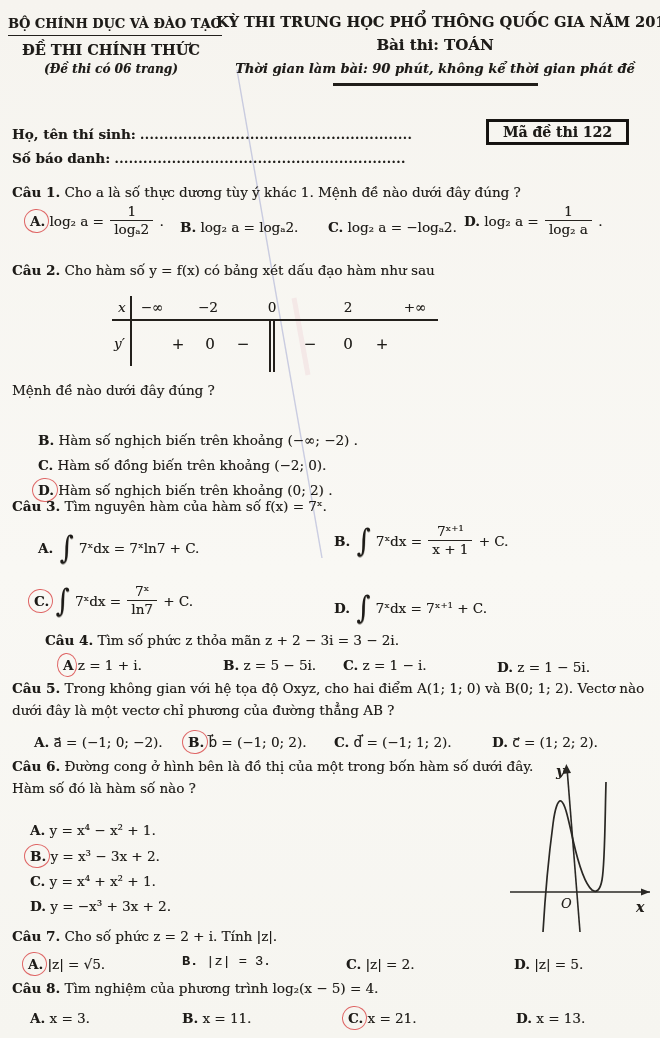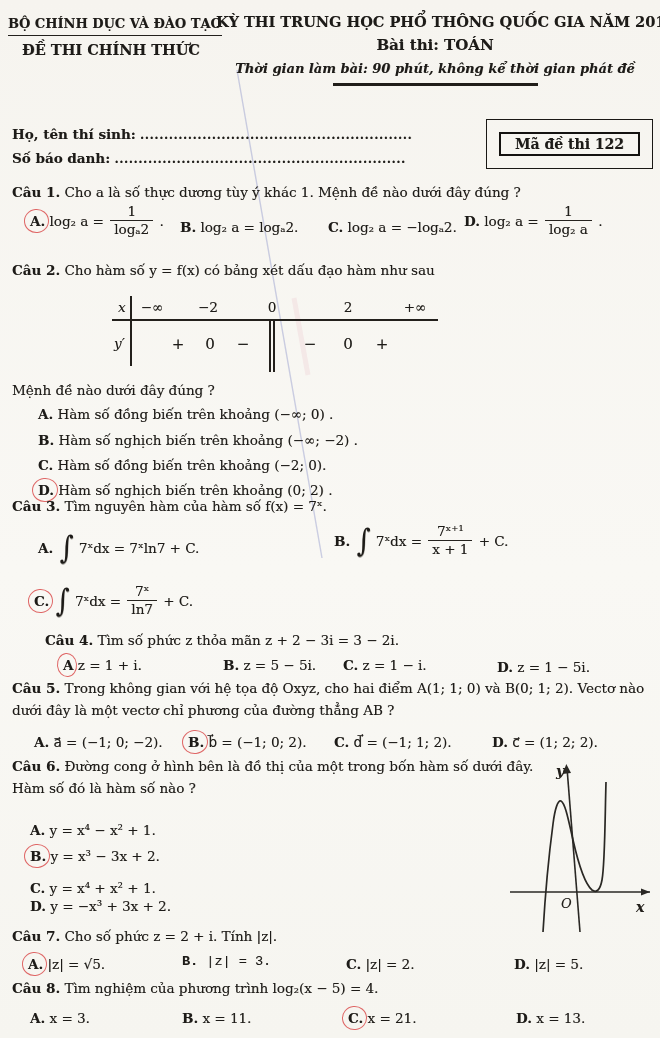--- a/index.html
+++ b/index.html
@@ -22,21 +22,21 @@
   .pagesnote{font-style:italic;font-weight:bold;font-size:12px;margin-top:4px;}
   .hdr-right{left:216px;top:13px;width:438px;text-align:center;}
   .extitle{font-weight:bold;font-size:14.5px;white-space:nowrap;}
   .subject{font-weight:bold;font-size:15px;margin-top:6px;}
   .duration{font-style:italic;font-weight:bold;font-size:13px;margin-top:7px;white-space:nowrap;}
   .durbar{width:205px;height:2.6px;background:#211e1a;margin:7px auto 0;}
   
   .cand-row{left:12px;font-size:13.5px;white-space:nowrap;}
   .cand-lbl{font-weight:bold;}
   .dots{display:inline-block;overflow:hidden;vertical-align:bottom;font-weight:bold;letter-spacing:0.6px;font-size:12px;}
-  .codebox{left:486px;top:119px;border:1.3px solid #1a1815;padding:12px;background:transparent;}
+  .codebox{left:486px;top:119px;border:1.3px solid #1a1815;padding:0;background:transparent;}
   .codebox-in{border:2.2px solid #141210;padding:2px 14px;font-weight:bold;font-size:14px;white-space:nowrap;}
   
   .q{position:absolute;left:12px;right:6px;font-size:13.5px;}
   .qline{white-space:nowrap;}
   .qnum{font-weight:bold;}
   .opt{position:absolute;white-space:nowrap;}
   .opt>*{vertical-align:middle;}
   .lbl{font-weight:bold;}
   .frac{display:inline-block;text-align:center;vertical-align:middle;margin:0 2px;line-height:1.15;}
   .fn{display:block;padding:0 4px;}
@@ -67,20 +67,21 @@
 <div class="page">
 
   <svg class="abs artifact" width="660" height="1038">
     <line x1="237" y1="70" x2="322" y2="558" stroke="rgba(95,105,185,0.30)" stroke-width="1.4"></line>
     <line x1="294" y1="298" x2="308" y2="375" stroke="rgba(225,130,160,0.12)" stroke-width="5"></line>
   </svg>
 
   <div class="abs hdr-left">
     <div class="org">BỘ CHÍNH DỤC VÀ ĐÀO TẠO</div>
     <div class="official">ĐỀ THI CHÍNH THỨC</div>
+    <div class="pagesnote">(Đề thi có 06 trang)</div>
   </div>
   <div class="abs hdr-right">
     <div class="extitle">KỲ THI TRUNG HỌC PHỔ THÔNG QUỐC GIA NĂM 2017</div>
     <div class="subject">Bài thi: TOÁN</div>
     <div class="duration">Thời gian làm bài: 90 phút, không kể thời gian phát đề</div>
     <div class="durbar"></div>
   </div>
 
   <div class="abs cand-row" style="top:126px;">
     <span class="cand-lbl">Họ, tên thí sinh:</span>
@@ -149,24 +150,20 @@
       <span class="tx" style="left:236px;">2</span>
       <span class="tx" style="left:303px;">+∞</span>
       <span class="ts" style="left:66px;">+</span>
       <span class="ts" style="left:98px;">0</span>
       <span class="ts" style="left:131px;">−</span>
       <span class="ts" style="left:198px;">−</span>
       <span class="ts" style="left:236px;">0</span>
       <span class="ts" style="left:270px;">+</span>
     </div>
     <div class="abs qline" style="top:120px;left:0;">Mệnh đề nào dưới đây đúng ?</div>
-    <div class="opt" style="left:26px;top:142px;">
-      <span class="lbl">A.</span>
-      <span>Hàm số đồng biến trên khoảng (−∞; 0) .</span>
-    </div>
     <div class="opt" style="left:26px;top:168px;">
       <span class="lbl">B.</span>
       <span>Hàm số nghịch biến trên khoảng (−∞; −2) .</span>
     </div>
     <div class="opt" style="left:26px;top:193px;">
       <span class="lbl">C.</span>
       <span>Hàm số đồng biến trên khoảng (−2; 0).</span>
     </div>
     <div class="opt" style="left:26px;top:218px;">
       <span class="lbl circ">D.</span>
@@ -197,20 +194,25 @@
     <div class="opt" style="left:22px;top:86px;">
       <span class="lbl circ">C.</span>
       <span class="int">∫</span>
       <span>7ˣdx =</span>
       <span class="frac">
         <span class="fn">7ˣ</span>
         <span class="fd">ln7</span>
       </span>
       <span>+ C.</span>
     </div>
+    <div class="opt" style="left:322px;top:96px;">
+      <span class="lbl">D.</span>
+      <span class="int">∫</span>
+      <span>7ˣdx = 7ˣ⁺¹ + C.</span>
+    </div>
   </div>
 
   <div class="q" style="top:632px;height:48px;margin-left:33px;">
     <div class="qline">
       <span class="qnum">Câu 4.</span>
       <span>Tìm số phức z thỏa mãn z + 2 − 3i = 3 − 2i.</span>
     </div>
     <div class="opt" style="left:18px;top:23px;">
       <span class="lbl circ">A</span>
       <span>z = 1 + i.</span>
@@ -260,21 +262,21 @@
     </div>
     <div class="abs qline" style="top:22px;left:0;">Hàm số đó là hàm số nào ?</div>
     <div class="opt" style="left:18px;top:62px;">
       <span class="lbl">A.</span>
       <span>y = x⁴ − x² + 1.</span>
     </div>
     <div class="opt" style="left:18px;top:88px;">
       <span class="lbl circ">B.</span>
       <span>y = x³ − 3x + 2.</span>
     </div>
-    <div class="opt" style="left:18px;top:113px;margin-top:7px;">
+    <div class="opt" style="left:18px;top:113px;">
       <span class="lbl">C.</span>
       <span>y = x⁴ + x² + 1.</span>
     </div>
     <div class="opt" style="left:18px;top:138px;">
       <span class="lbl">D.</span>
       <span>y = −x³ + 3x + 2.</span>
     </div>
     <div class="graph">
       <svg width="160" height="174" viewBox="0 0 160 174">
         <line x1="6" y1="132" x2="146" y2="132" stroke="#2a2824" stroke-width="1.6"></line>

